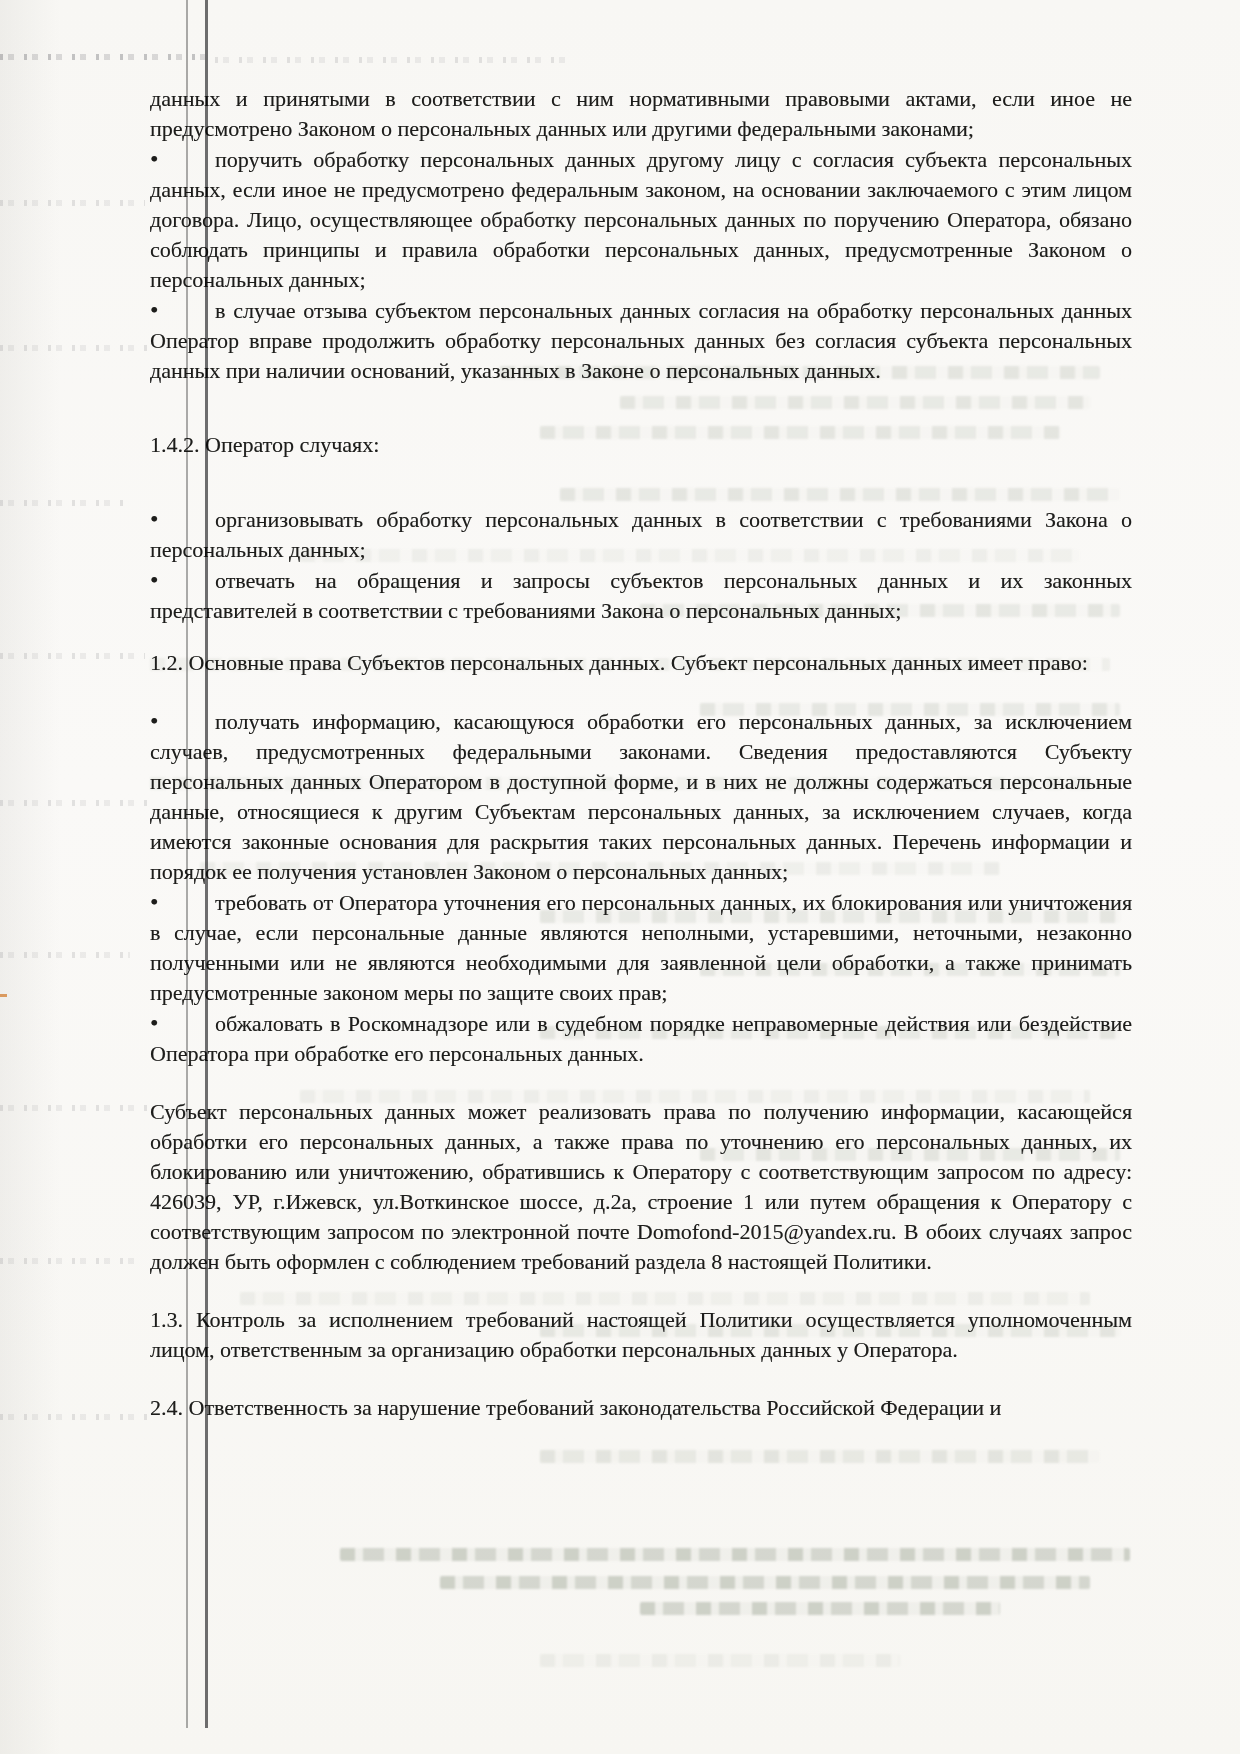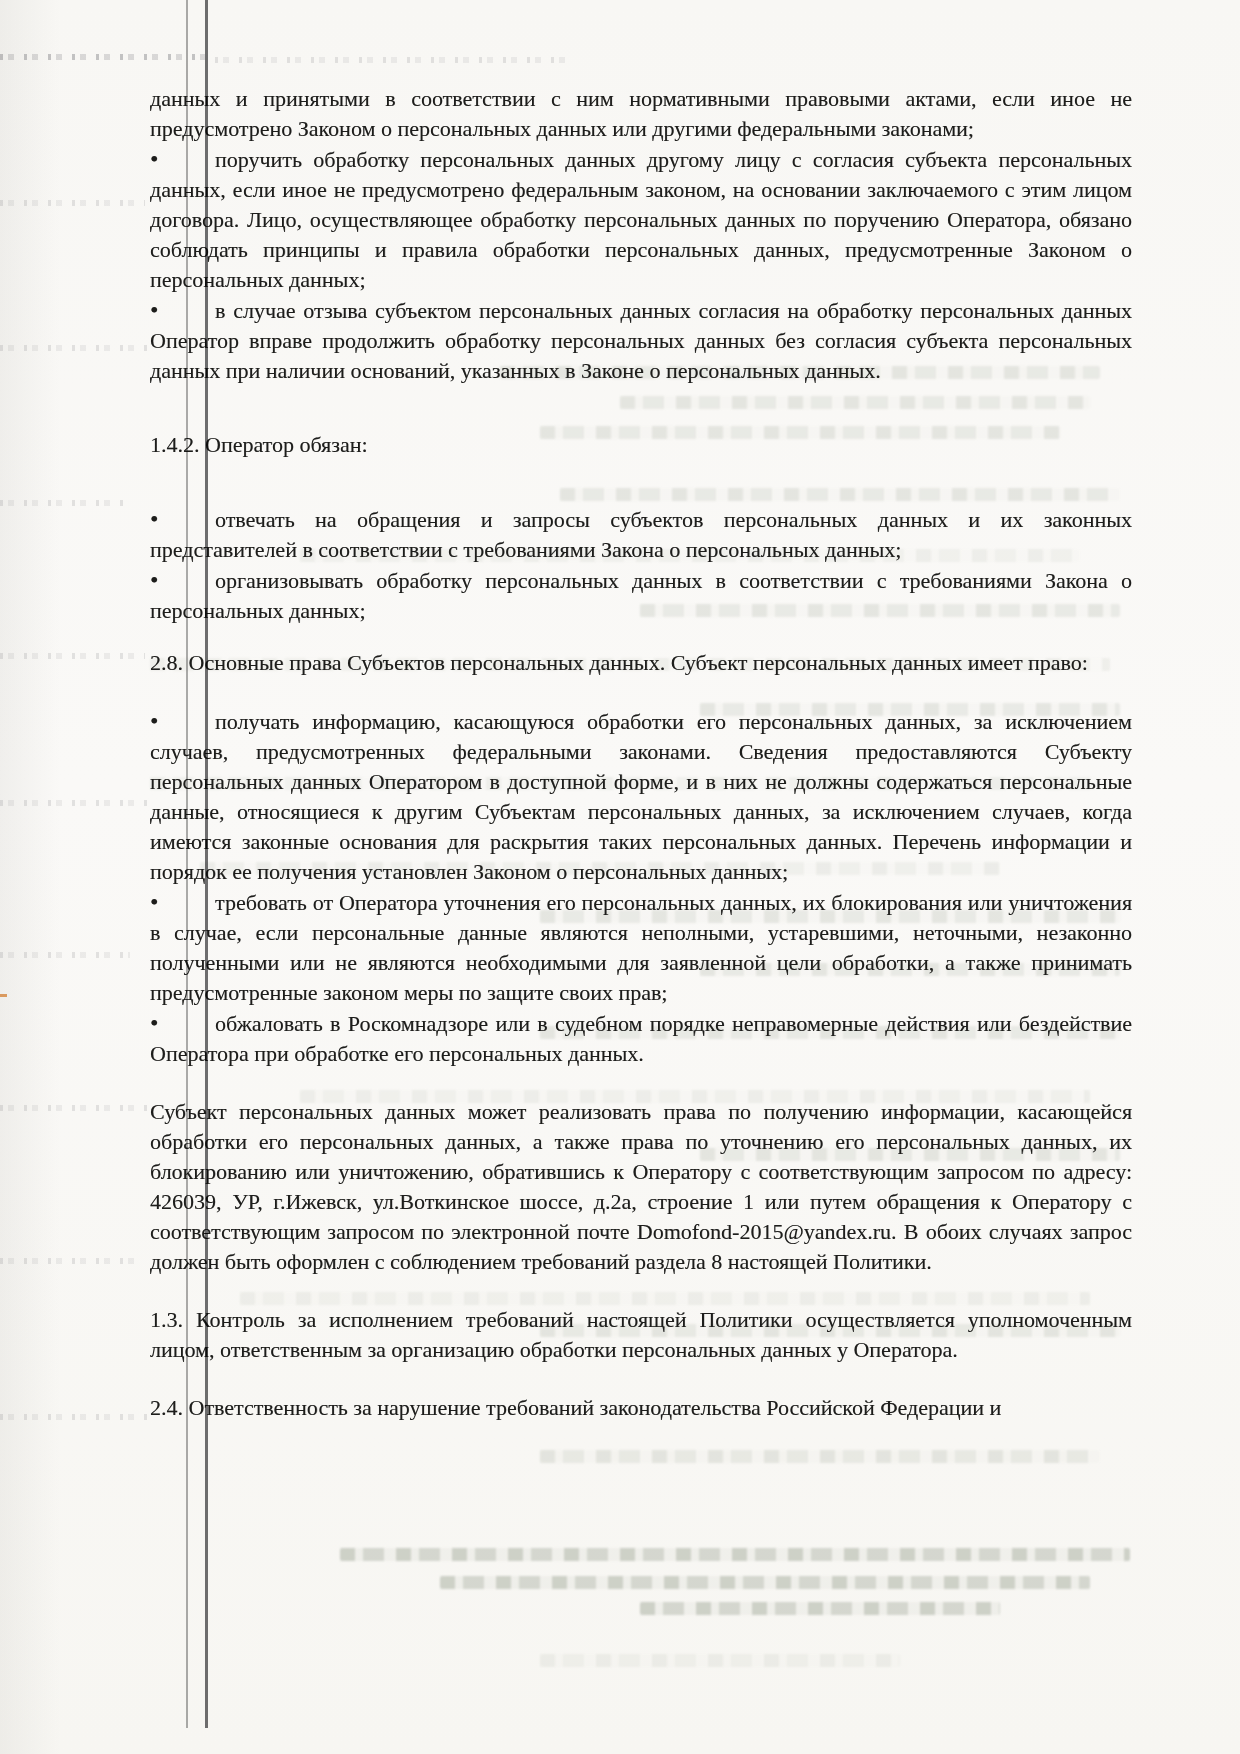--- a/index.html
+++ b/index.html
@@ -107,26 +107,26 @@
   <div class="ghost dark" style="left:340px;top:1548px;width:790px;"></div>
   <div class="ghost dark" style="left:440px;top:1576px;width:650px;"></div>
   <div class="ghost dark" style="left:640px;top:1602px;width:360px;"></div>
   <div class="ghost" style="left:540px;top:1654px;width:360px;opacity:.6;"></div>
 
   <div class="content">
       <p class="block paragraph">данных и принятыми в соответствии с ним нормативными правовыми актами, если иное не предусмотрено Законом о персональных данных или другими федеральными законами;</p>
       <p class="block bullet"><span class="bullet-mark">•</span><span class="bullet-text">поручить обработку персональных данных другому лицу с согласия субъекта персональных данных, если иное не предусмотрено федеральным законом, на основании заключаемого с этим лицом договора. Лицо, осуществляющее обработку персональных данных по поручению Оператора, обязано соблюдать принципы и правила обработки персональных данных, предусмотренные Законом о персональных данных;</span></p>
       <p class="block bullet"><span class="bullet-mark">•</span><span class="bullet-text">в случае отзыва субъектом персональных данных согласия на обработку персональных данных Оператор вправе продолжить обработку персональных данных без согласия субъекта персональных данных при наличии оснований, указанных в Законе о персональных данных.</span></p>
       <div class="sp-lg"></div>
-      <p class="block paragraph">1.4.2. Оператор обязан:</p>
+      <p class="block paragraph">1.4.2. Оператор случаях:</p>
       <div class="sp-lg"></div>
+      <p class="block bullet"><span class="bullet-mark">•</span><span class="bullet-text">организовывать обработку персональных данных в соответствии с требованиями Закона о персональных данных;</span></p>
       <p class="block bullet"><span class="bullet-mark">•</span><span class="bullet-text">отвечать на обращения и запросы субъектов персональных данных и их законных представителей в соответствии с требованиями Закона о персональных данных;</span></p>
-      <p class="block bullet"><span class="bullet-mark">•</span><span class="bullet-text">организовывать обработку персональных данных в соответствии с требованиями Закона о персональных данных;</span></p>
       <div class="sp-sm"></div>
-      <p class="block paragraph">2.8. Основные права Субъектов персональных данных. Субъект персональных данных имеет право:</p>
+      <p class="block paragraph">1.2. Основные права Субъектов персональных данных. Субъект персональных данных имеет право:</p>
       <div class="sp-md"></div>
       <p class="block bullet"><span class="bullet-mark">•</span><span class="bullet-text">получать информацию, касающуюся обработки его персональных данных, за исключением случаев, предусмотренных федеральными законами. Сведения предоставляются Субъекту персональных данных Оператором в доступной форме, и в них не должны содержаться персональные данные, относящиеся к другим Субъектам персональных данных, за исключением случаев, когда имеются законные основания для раскрытия таких персональных данных. Перечень информации и порядок ее получения установлен Законом о персональных данных;</span></p>
       <p class="block bullet"><span class="bullet-mark">•</span><span class="bullet-text">требовать от Оператора уточнения его персональных данных, их блокирования или уничтожения в случае, если персональные данные являются неполными, устаревшими, неточными, незаконно полученными или не являются необходимыми для заявленной цели обработки, а также принимать предусмотренные законом меры по защите своих прав;</span></p>
       <p class="block bullet"><span class="bullet-mark">•</span><span class="bullet-text">обжаловать в Роскомнадзоре или в судебном порядке неправомерные действия или бездействие Оператора при обработке его персональных данных.</span></p>
       <div class="sp-md"></div>
       <p class="block paragraph">Субъект персональных данных может реализовать права по получению информации, касающейся обработки его персональных данных, а также права по уточнению его персональных данных, их блокированию или уничтожению, обратившись к Оператору с соответствующим запросом по адресу: 426039, УР, г.Ижевск, ул.Воткинское шоссе, д.2а, строение 1 или путем обращения к Оператору с соответствующим запросом по электронной почте Domofond-2015@yandex.ru. В обоих случаях запрос должен быть оформлен с соблюдением требований раздела 8 настоящей Политики.</p>
       <div class="sp-md"></div>
       <p class="block paragraph">1.3. Контроль за исполнением требований настоящей Политики осуществляется уполномоченным лицом, ответственным за организацию обработки персональных данных у Оператора.</p>
       <div class="sp-md"></div>
       <p class="block paragraph">2.4. Ответственность за нарушение требований законодательства Российской Федерации и</p>

